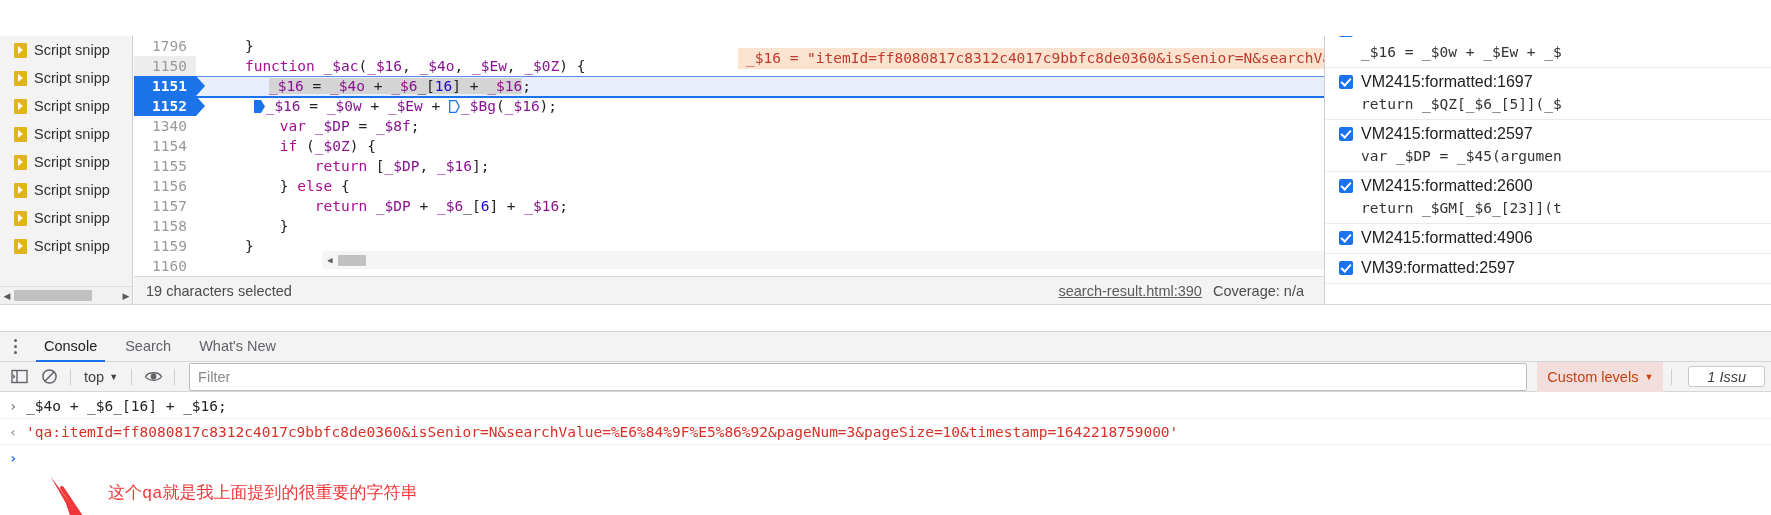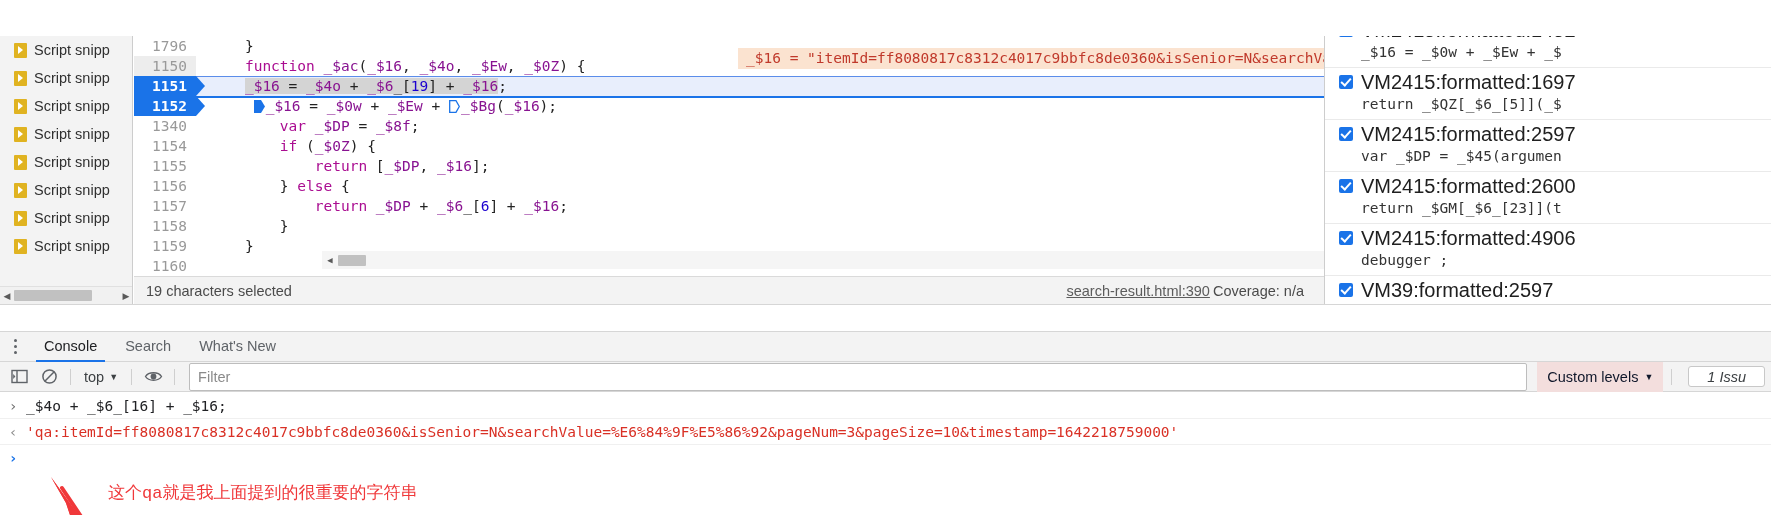--- a/index.html
+++ b/index.html
@@ -110,21 +110,21 @@
     content: "";
     position: absolute; right: -9px; top: 0;
     border-left: 9px solid #1a73e8;
     border-top: 10px solid transparent;
     border-bottom: 10px solid transparent;
   }
   .code-line.dim .gutter { background: #ededed; }
   .code-line .src { padding-left: 14px; position: relative; z-index: 1; }
   .code-line.cur-a { background: #e8eefc; }
   .code-line.cur-b { background: #ffffff; }
-  .code-line.cur-a { border-bottom: none; }
+  .code-line.cur-a { border-bottom: none; gap: 24px; }
   .row-1152-topline {
     position: absolute; left: 0; right: 0; top: 0;
     height: 2px; background: #1a73e8;
   }
   .row-1151-topline {
     position: absolute; left: 0; right: 0; top: 0;
     height: 1px; background: #5b8dea;
   }
   .kw2 { color: #aa0d91; }
   .fn { color: #881391; }
@@ -170,21 +170,21 @@
     position: absolute; left: 134px; top: 240px;
     width: 1190px; height: 28px;
     background: #f3f3f3;
     border-top: 1px solid #dadada;
     display: flex; align-items: center;
     font-size: 14.5px; color: #4b4b4b;
   }
   .status-left { padding-left: 12px; }
   .status-right {
     margin-left: auto; padding-right: 20px;
-    display: flex; align-items: flex-start; gap: 3px;
+    display: flex; align-items: flex-start; gap: 11px;
   }
   .status-link { color: #5c5c5c; text-decoration: underline; cursor: pointer; }
 
   
   .bp-sidebar {
     position: absolute; left: 1324px; top: 0;
     width: 447px; height: 288px;
     background: #ffffff;
     border-left: 1px solid #cdcdcd;
     overflow: hidden;
@@ -206,21 +206,21 @@
     flex: 0 0 auto;
   }
   .bp-check::after {
     content: "";
     position: absolute; left: 4px; top: 1px;
     width: 4px; height: 8px;
     border: solid #ffffff;
     border-width: 0 2px 2px 0;
     transform: rotate(42deg);
   }
-  .bp-title { font-size: 20px; color: #202020; white-space: nowrap; }
+  .bp-title { font-size: 16px; color: #202020; white-space: nowrap; }
   .bp-code {
     padding-left: 36px;
     font-family: "DejaVu Sans Mono", monospace;
     font-size: 14.5px;
     color: #333333;
     white-space: nowrap;
     height: 22px; line-height: 22px;
     overflow: hidden;
   }
 
@@ -296,21 +296,21 @@
     padding-left: 8px;
     font-size: 14.5px;
     color: #8a8a8a;
     min-width: 60px;
   }
   .levels-box {
     background: #f3dedd;
     height: 30px;
     display: flex; align-items: center; gap: 6px;
     padding: 0 10px;
-    font-size: 14.5px; color: #0f172a;
+    font-size: 14.5px; color: #c2410c;
     white-space: nowrap;
   }
   .issues-box {
     border: 1px solid #c8c8c8;
     border-radius: 3px;
     height: 21px;
     display: flex; align-items: center;
     padding: 0 18px;
     margin-left: 8px;
     font-size: 14.5px; color: #3c4043;
@@ -419,21 +419,21 @@
       </div>
 
       <div class="code-line dim">
         <span class="gutter">1150</span>
         <span class="src"><span class="kw2">    function</span><span class="fn"> _$ac</span><span class="pl">(</span><span class="fn">_$16</span><span class="pl">, </span><span class="fn">_$4o</span><span class="pl">, </span><span class="fn">_$Ew</span><span class="pl">, </span><span class="fn">_$0Z</span><span class="pl">) {</span></span>
       </div>
 
       <div class="code-line cur-a">
         <span class="row-1151-topline"></span>
         <span class="gutter">1151</span>
-        <span class="src"><span class="pl">    </span><span class="sel"><span class="fn">_$16</span><span class="pl"> = </span><span class="fn">_$4o</span><span class="pl"> + </span><span class="fn">_$6</span><span class="pl">_[</span><span class="num">19</span><span class="pl">] + </span><span class="fn">_$16</span></span><span class="pl">;</span></span>
+        <span class="src"><span class="pl">    </span><span class="sel"><span class="fn">_$16</span><span class="pl"> = </span><span class="fn">_$4o</span><span class="pl"> + </span><span class="fn">_$6</span><span class="pl">_[</span><span class="num">16</span><span class="pl">] + </span><span class="fn">_$16</span></span><span class="pl">;</span></span>
       </div>
 
       <div class="code-line cur-b">
         <span class="row-1152-topline"></span>
         <span class="gutter">1152</span>
         <span class="src"><span class="pl">     </span><svg class="bp-marker" viewBox="0 0 11 13">
               <path d="M0 0 H7 L11 6.5 L7 13 H0 Z" fill="#1a73e8"></path>
             </svg><span class="fn">_$16</span><span class="pl"> = </span><span class="fn">_$0w</span><span class="pl"> + </span><span class="fn">_$Ew</span><span class="pl"> + </span><svg class="bp-marker" viewBox="0 0 11 13">
               <path d="M0.7 0.7 H7 L10.3 6.5 L7 12.3 H0.7 Z" fill="none" stroke="#1a73e8" stroke-width="1.3"></path>
             </svg><span class="fn">_$Bg</span><span class="pl">(</span><span class="fn">_$16</span><span class="pl">);</span></span>
@@ -528,21 +528,20 @@
           <span class="bp-title">VM2415:formatted:2600</span>
         </div>
         <div class="bp-code">return _$GM[_$6_[23]](t</div>
       </div>
 
       <div class="bp-item">
         <div class="bp-head">
           <span class="bp-check"></span>
           <span class="bp-title">VM2415:formatted:4906</span>
         </div>
-        <div class="bp-code">debugger ;</div>
       </div>
 
       <div class="bp-item">
         <div class="bp-head">
           <span class="bp-check"></span>
           <span class="bp-title">VM39:formatted:2597</span>
         </div>
       </div>
 
     </div>

